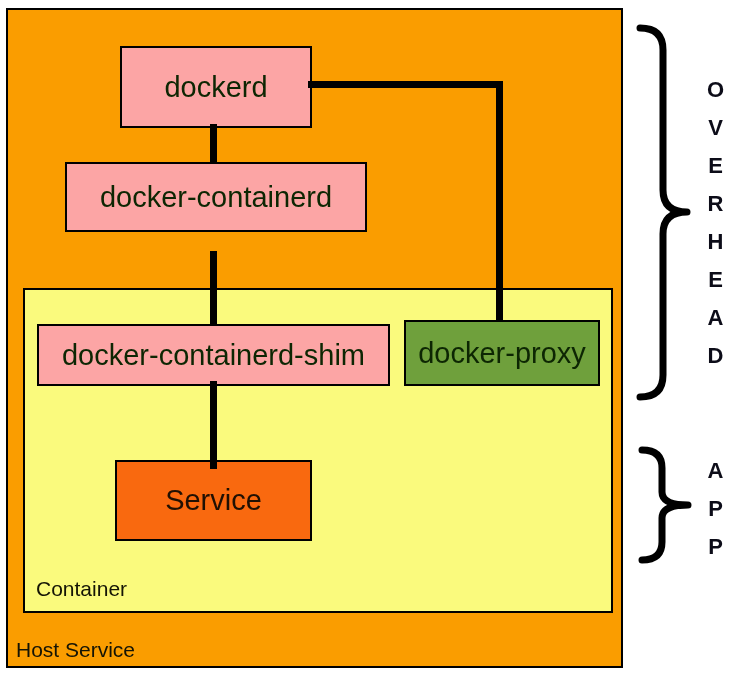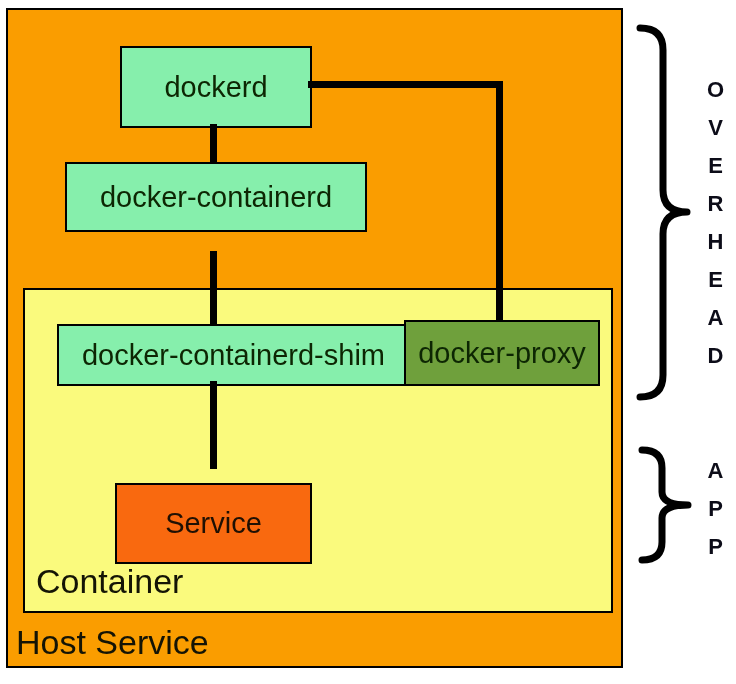--- a/index.html
+++ b/index.html
@@ -28,43 +28,43 @@
     position: absolute;
     left: 21px; top: 286px;
     width: 590px; height: 325px;
     background: #FAFA7D;
     border: 2px solid #000;
     box-sizing: border-box;
   }
   .corner-label {
     position: absolute;
     color: #141405;
-    font-size: 34px;
+    font-size: 21px;
     white-space: nowrap;
   }
   .host-label   { left: 8px;  bottom: 4px; }
   .container-label { left: 11px; bottom: 10px; }
   
   .node {
     position: absolute;
     border: 2px solid #000;
     box-sizing: border-box;
     display: flex;
     align-items: center;
     justify-content: center;
     font-size: 29px;
     color: #0d2603;
     white-space: nowrap;
   }
-  .node.green  { background: #86efac; }
+  .node.green  { background: #fca5a5; }
   .node.olive  { background: #6FA03C; }
   .node.redorange { background: #F9690F; color: #201003; }
   .node-dockerd    { left: 118px; top: 44px;  width: 192px; height: 82px; }
   .node-containerd { left: 63px;  top: 160px; width: 302px; height: 70px; }
-  .node-shim       { left: 35px;  top: 322px; width: 353px; height: 62px; margin-left: 20px; }
+  .node-shim       { left: 35px;  top: 322px; width: 353px; height: 62px; }
   .node-proxy      { left: 402px; top: 318px; width: 196px; height: 66px; }
   .node-service    { left: 113px; top: 467px; width: 197px; height: 81px; }
   
   .line {
     position: absolute;
     background: #000;
   }
   .line-dockerd-containerd { left: 210px; top: 124px; width: 7px; height: 40px; }
   .line-containerd-shim    { left: 210px; top: 251px; width: 7px; height: 73px; }
   .line-shim-service       { left: 210px; top: 381px; width: 7px; height: 88px; }
@@ -105,21 +105,21 @@
       <span>docker-containerd</span>
     </div>
 
     <div class="container-box" style="left:15px; top:278px;">
       <div class="node green node-shim" style="left:12px; top:34px;">
         <span>docker-containerd-shim</span>
       </div>
       <div class="node olive node-proxy" style="left:379px; top:30px;">
         <span>docker-proxy</span>
       </div>
-      <div class="node redorange node-service" style="left:90px; top:193px;">
+      <div class="node redorange node-service" style="left:90px; top:170px;">
         <span>Service</span>
       </div>
       <div class="corner-label container-label">Container</div>
     </div>
 
     <div class="corner-label host-label">Host Service</div>
   </div>
 
   <div class="line line-dockerd-containerd"></div>
   <div class="line line-containerd-shim"></div>

